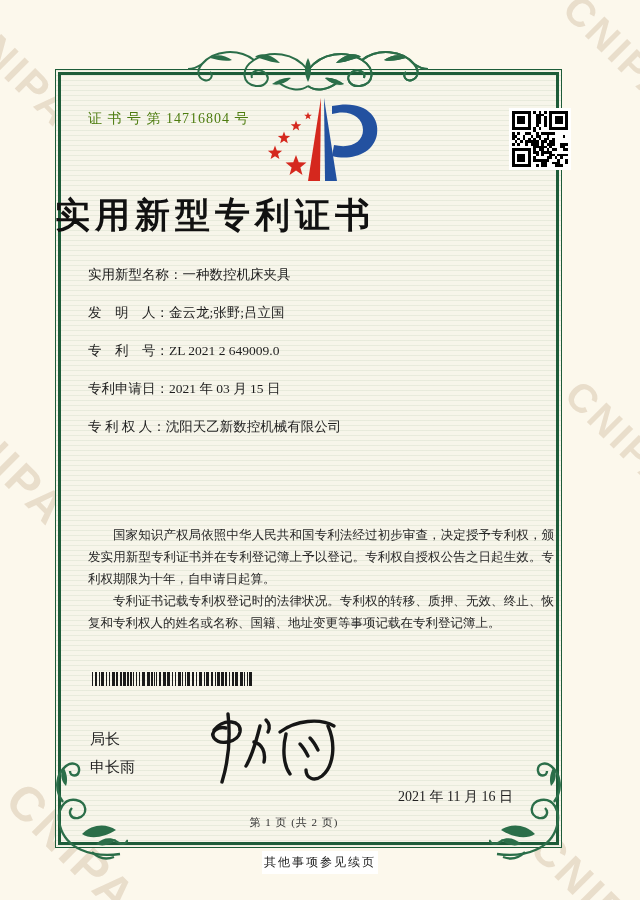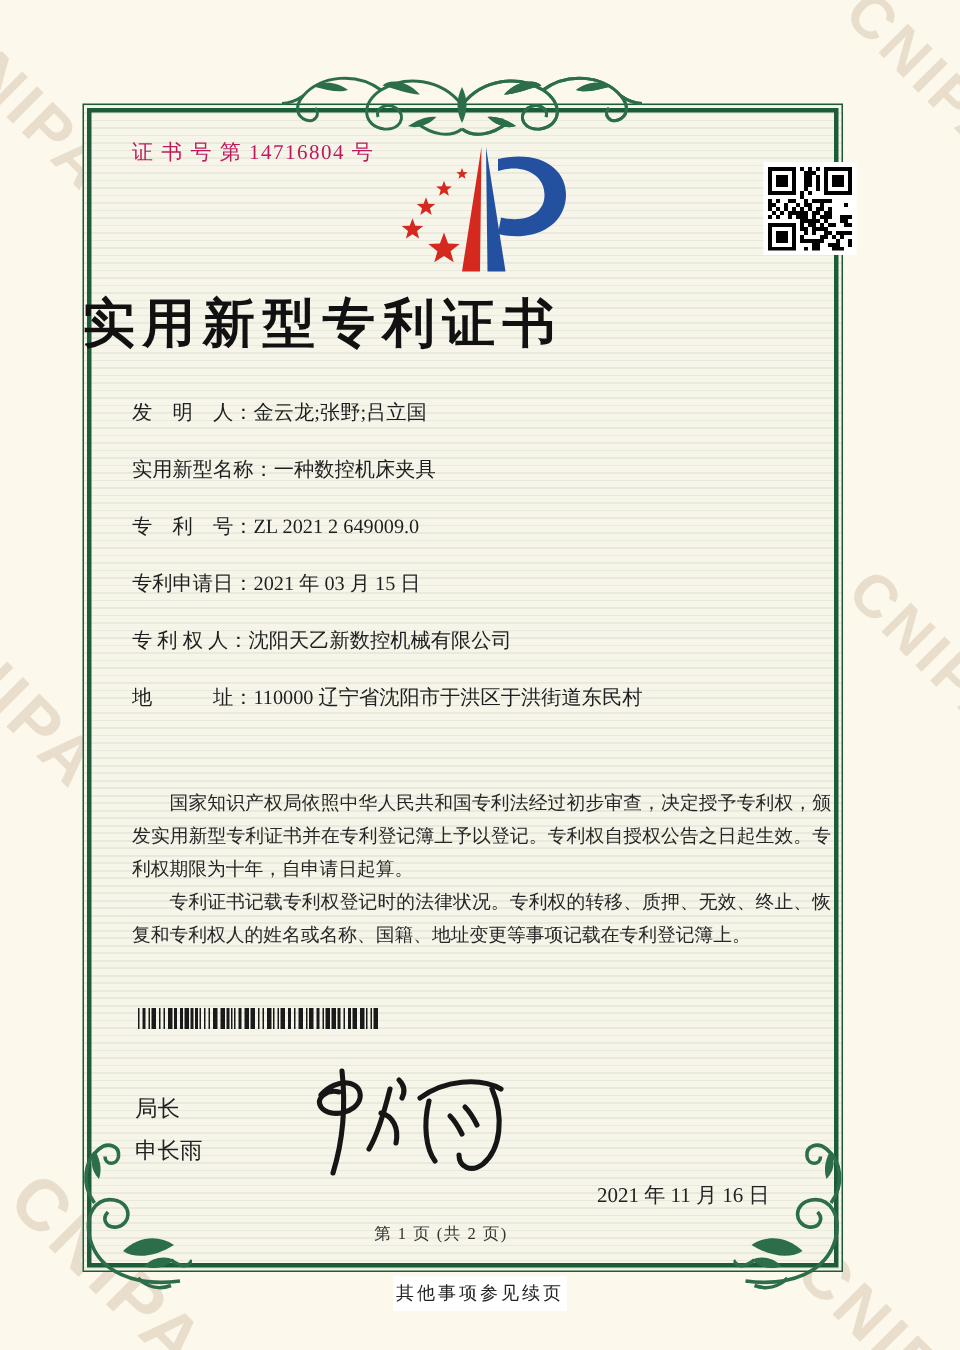--- a/index.html
+++ b/index.html
@@ -37,21 +37,21 @@
       #f7f5ea;
   }
   .frame-inner{
     position:absolute;left:2px;top:2px;right:2px;bottom:2px;
     border:3px solid var(--frame-green);
   }
   .orn{position:absolute;pointer-events:none;}
   .orn path{stroke:var(--orn-green);}
   .orn .leaf{fill:var(--orn-green);stroke:none;}
   
-  .cert-number{position:absolute;left:88px;top:93px;font-size:14px;letter-spacing:1px;color:#be185d;}
+  .cert-number{position:absolute;left:88px;top:110px;font-size:14px;letter-spacing:1px;color:#4d7c0f;}
   .logo{position:absolute;left:262px;top:96px;width:124px;height:90px;}
   .qr{position:absolute;left:509px;top:108px;width:62px;height:62px;background:#fff;padding:3px;}
   .title{
     position:absolute;left:55px;top:192px;width:507px;text-align:left;
     font-size:35px;font-weight:bold;letter-spacing:5px;color:#111;
   }
   .fields{position:absolute;left:88px;top:262px;width:445px;font-size:13.5px;}
   .frow{position:relative;height:25px;margin-bottom:13px;white-space:nowrap;line-height:25px;}
   .flabel{display:inline-block;color:#1e1e1e;}
   .fvalue{color:#1e1e1e;}
@@ -292,36 +292,33 @@
       <rect x="16" y="2" width="3" height="3" fill="#000"></rect>
       <rect x="0" y="14" width="7" height="7" fill="#000"></rect>
       <rect x="1" y="15" width="5" height="5" fill="#fff"></rect>
       <rect x="2" y="16" width="3" height="3" fill="#000"></rect>
     </svg>
 
   <div class="title">实用新型专利证书</div>
 
   <div class="fields">
     <div class="frow">
+      <span class="flabel">实用新型名称：</span><span class="fvalue">一种数控机床夹具</span>
+    </div>
+    <div class="frow">
       <span class="flabel">发　明　人：</span><span class="fvalue">金云龙;张野;吕立国</span>
     </div>
     <div class="frow">
-      <span class="flabel">实用新型名称：</span><span class="fvalue">一种数控机床夹具</span>
-    </div>
-    <div class="frow">
       <span class="flabel">专　利　号：</span><span class="fvalue">ZL 2021 2 649009.0</span>
     </div>
     <div class="frow">
       <span class="flabel">专利申请日：</span><span class="fvalue">2021 年 03 月 15 日</span>
     </div>
     <div class="frow">
       <span class="flabel">专 利 权 人：</span><span class="fvalue">沈阳天乙新数控机械有限公司</span>
-    </div>
-    <div class="frow">
-      <span class="flabel">地　　　址：</span><span class="fvalue">110000 辽宁省沈阳市于洪区于洪街道东民村</span>
     </div>
   </div>
 
   <div class="legal">
     <p>国家知识产权局依照中华人民共和国专利法经过初步审查，决定授予专利权，颁发实用新型专利证书并在专利登记簿上予以登记。专利权自授权公告之日起生效。专利权期限为十年，自申请日起算。</p>
     <p>专利证书记载专利权登记时的法律状况。专利权的转移、质押、无效、终止、恢复和专利权人的姓名或名称、国籍、地址变更等事项记载在专利登记簿上。</p>
   </div>
 
   <svg class="barcode" id="barcode" viewBox="0 0 162 14" preserveAspectRatio="none">
       <rect x="0" y="0" width="1" height="14" fill="#1a1a1a"></rect>

